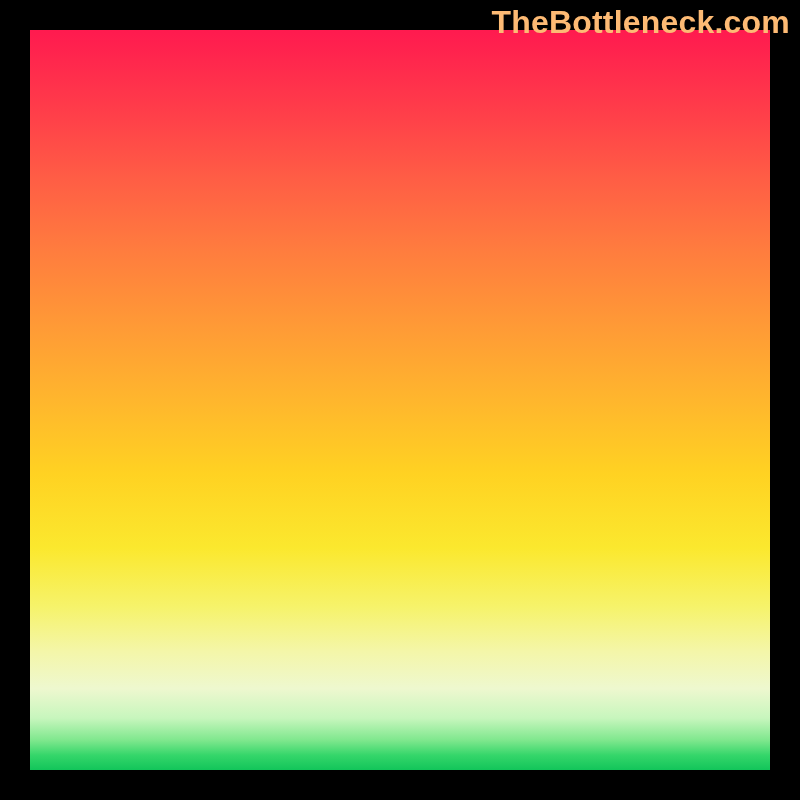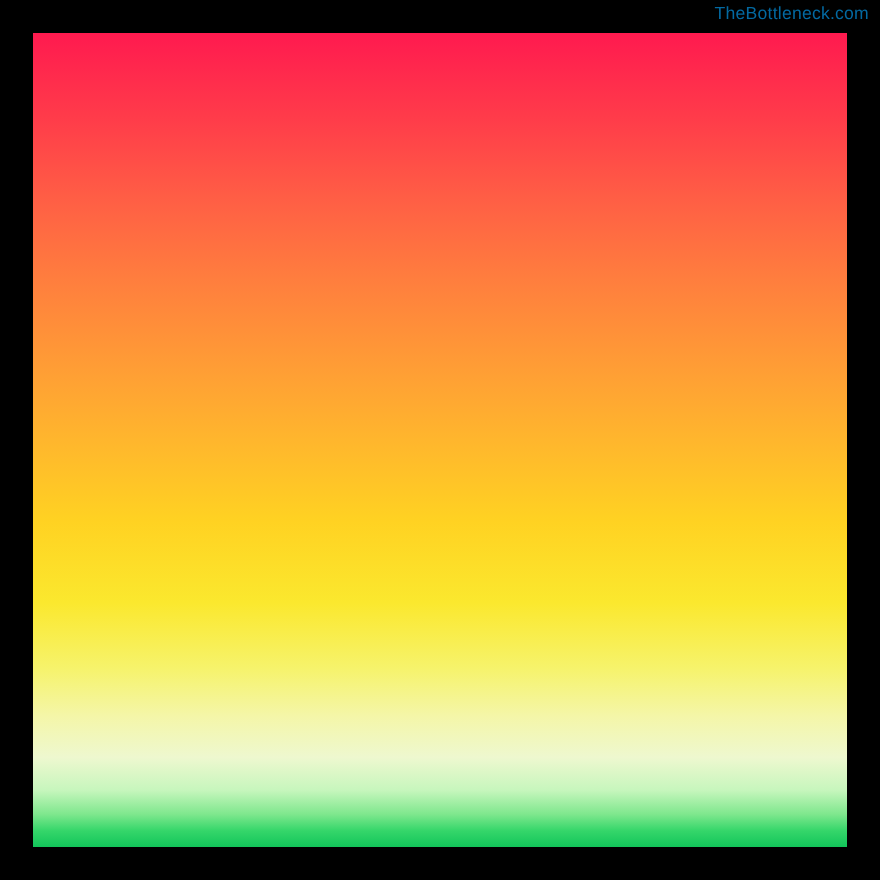--- a/index.html
+++ b/index.html
@@ -44,23 +44,23 @@
         #c7f6bd 93%,
         #7ee78d 96%,
         #35d66a 98%,
         #12c55a 100%
       );
   }
   .watermark {
     position: absolute;
     top: 4px;
     right: 10px;
-    font-size: 16px;
-    font-weight: 400;
-    color: #0369a1;
+    font-size: 32px;
+    font-weight: 700;
+    color: #fdba74;
     letter-spacing: 0.2px;
     user-select: none;
   }
   svg { display: block; }
   .curve {
     stroke: #000;
     stroke-width: 2.4;
     fill: none;
     stroke-linecap: round;
     stroke-linejoin: round;

